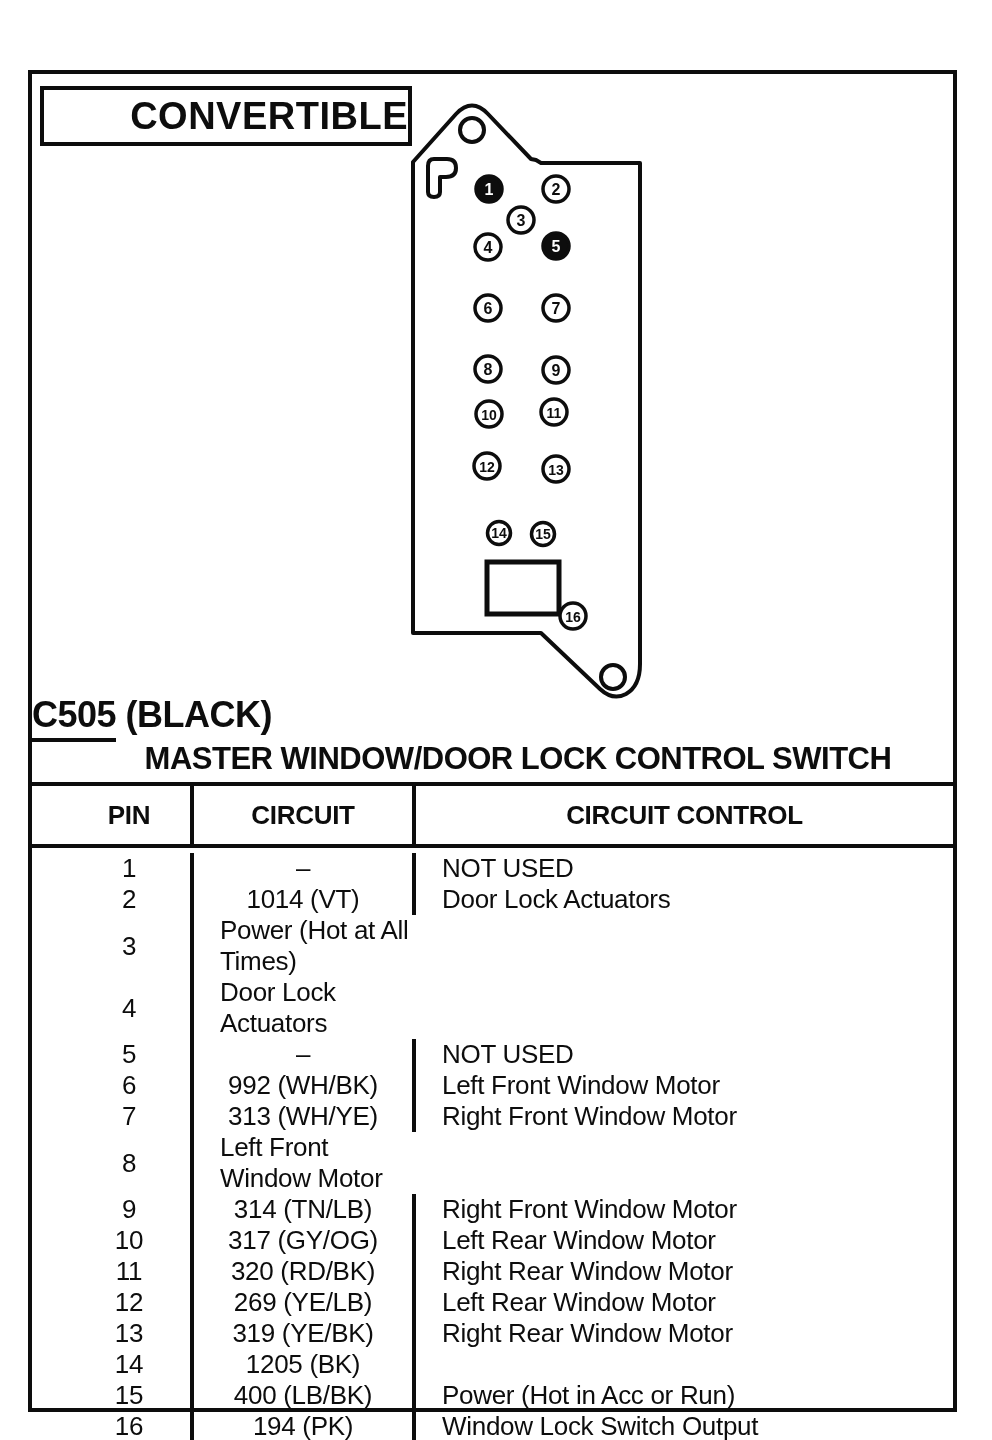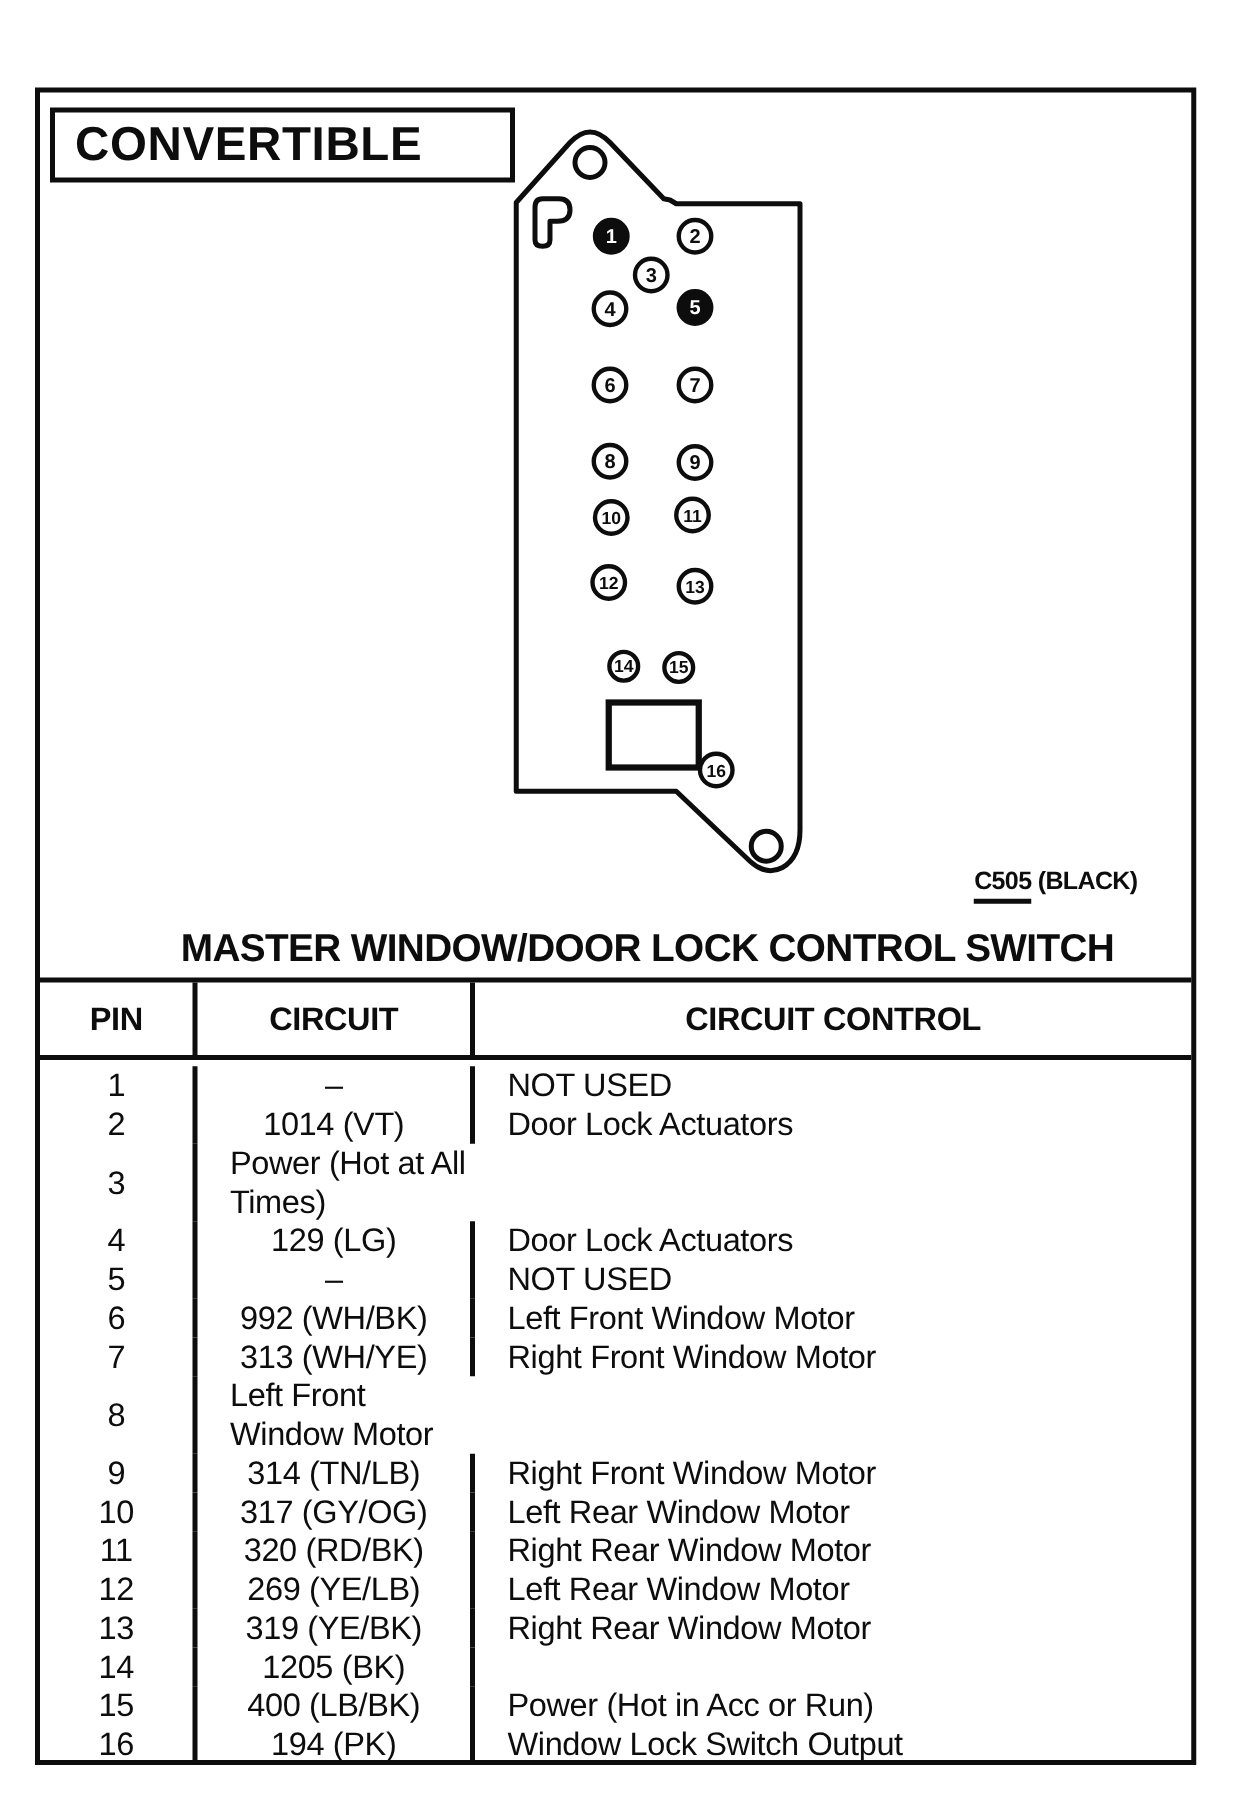--- a/index.html
+++ b/index.html
@@ -8,33 +8,33 @@
     background:#ffffff;color:#0d0d0d;
     font-family:"Liberation Sans", sans-serif;
     -webkit-font-smoothing:antialiased;
   }
   .abs{position:absolute;box-sizing:border-box;}
   
   .outer{left:28px;top:70px;width:929px;height:1342px;border:4px solid #0d0d0d;}
   
   .variant-box{
     left:40px;top:86px;width:372px;height:60px;border:4px solid #0d0d0d;
-    display:flex;align-items:center;justify-content:flex-start;padding-left:16px;
+    display:flex;align-items:center;justify-content:flex-end;
   }
   .variant-box span{font-size:38px;font-weight:bold;letter-spacing:.5px;}
   
   .connector{left:398px;top:90px;}
   
-  .cid{left:32px;top:694px;width:878px;text-align:right;font-size:20px;font-weight:bold;letter-spacing:-0.5px;}
+  .cid{left:32px;top:694px;width:878px;text-align:left;font-size:36px;font-weight:bold;letter-spacing:-0.5px;}
   .cid .code{border-bottom:4px solid #0d0d0d;padding-bottom:3px;}
   
   .title{left:32px;top:741px;width:972px;text-align:center;font-size:31px;font-weight:bold;letter-spacing:-0.5px;}
   
   .pin-table{left:32px;top:782px;width:921px;height:626px;border-top:4px solid #0d0d0d;}
-  .thead,.tr{display:grid;grid-template-columns:126px 222px 1fr;}
+  .thead,.tr{display:grid;grid-template-columns:126px 222px 1fr;padding-left:36px;}
   .thead{height:58px;border-bottom:4px solid #0d0d0d;}
   .th{display:flex;align-items:center;justify-content:center;
       font-size:26px;font-weight:bold;letter-spacing:-0.3px;}
   .th.c0,.td.c0{border-right:4px solid #0d0d0d;}
   .th.c1,.td.c1{border-right:4px solid #0d0d0d;}
   .tbody{display:flex;flex-direction:column;padding-top:5px;height:calc(100% - 62px - 5px);}
   .tr{flex:1 1 auto;}
   .td{display:flex;align-items:center;font-size:26px;letter-spacing:-0.3px;}
   .td.c0{justify-content:center;}
   .td.c1{justify-content:center;}
@@ -154,21 +154,20 @@
           <div class="td c0">2</div>
           <div class="td c1">1014 (VT)</div>
           <div class="td c2">Door Lock Actuators</div>
         </div>
         <div class="tr">
           <div class="td c0">3</div>
           <div class="td c2">Power (Hot at All Times)</div>
         </div>
         <div class="tr">
           <div class="td c0">4</div>
-          <div class="td c1">129 (LG)</div>
           <div class="td c2">Door Lock Actuators</div>
         </div>
         <div class="tr">
           <div class="td c0">5</div>
           <div class="td c1">–</div>
           <div class="td c2">NOT USED</div>
         </div>
         <div class="tr">
           <div class="td c0">6</div>
           <div class="td c1">992 (WH/BK)</div>

